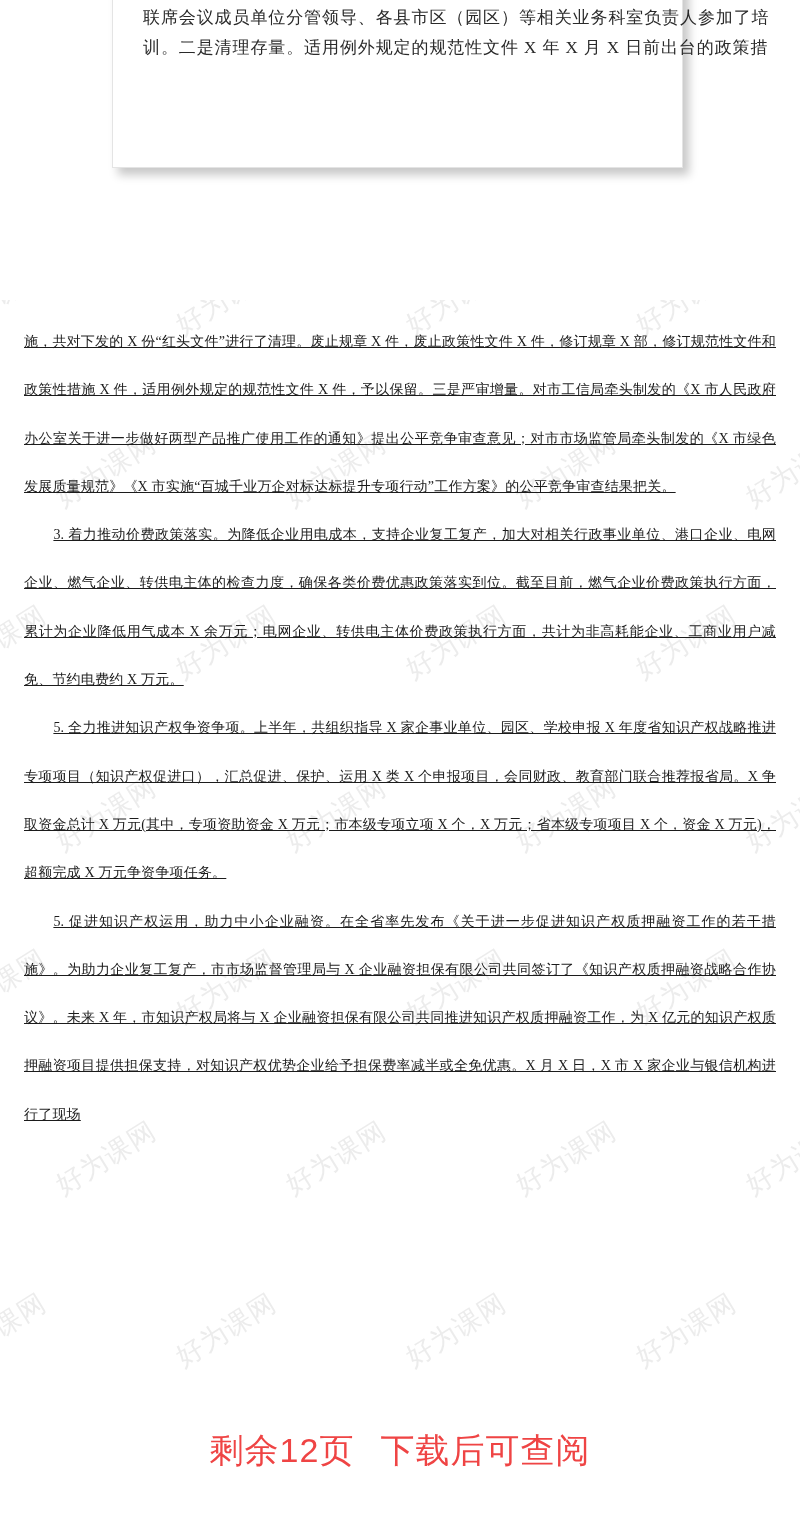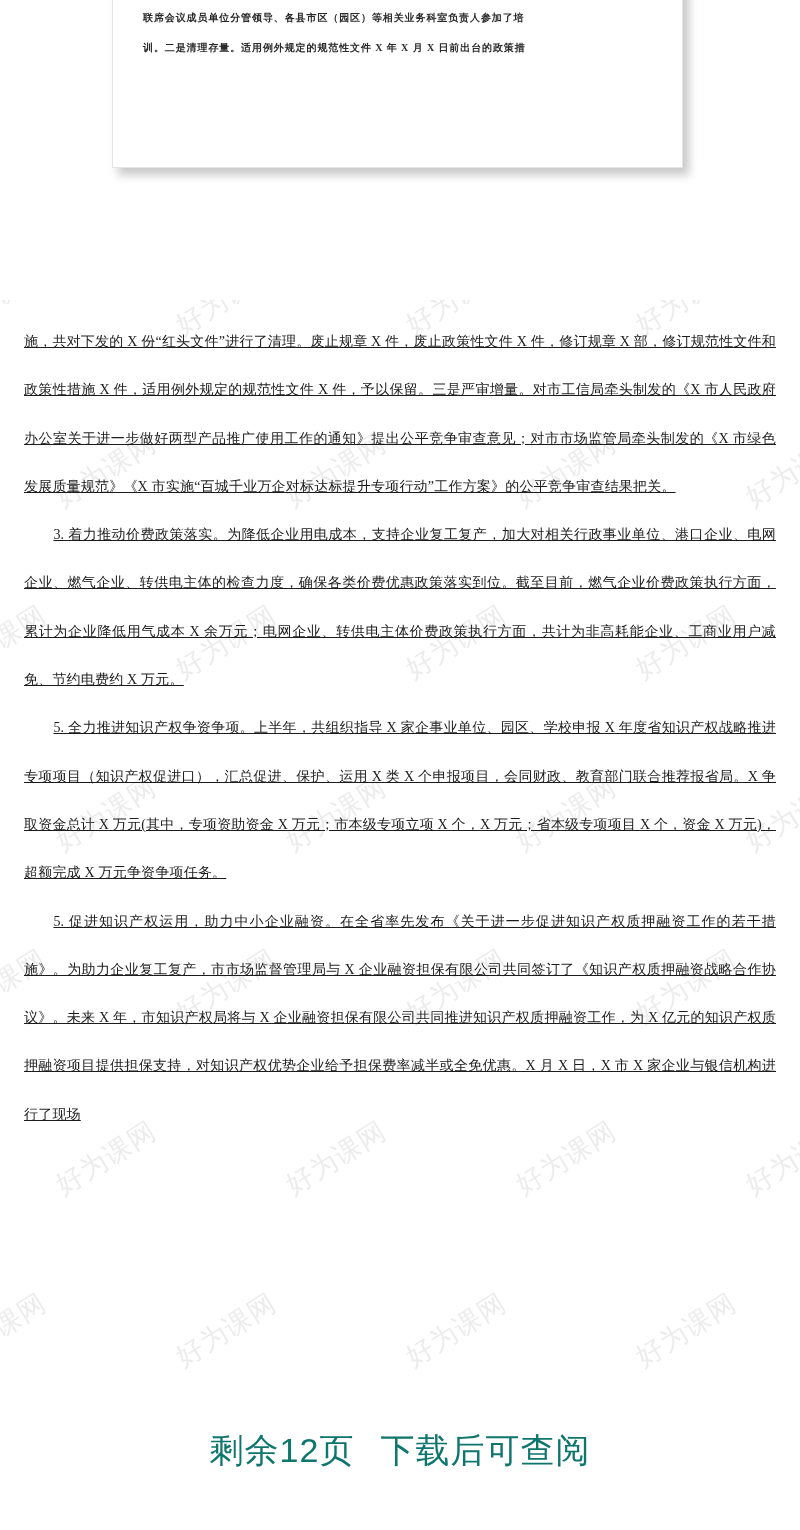--- a/index.html
+++ b/index.html
@@ -26,27 +26,26 @@
   .card {
     width: 100%;
     height: 100%;
     background: #ffffff;
     border: 1px solid #e4e4e4;
     box-sizing: border-box;
     box-shadow: 6px 7px 9px rgba(0,0,0,0.22);
     padding: 60px 30px 0 30px;
   }
   .card-line {
-    font-size: 10px;
+    font-size: 17px;
     line-height: 30px;
     letter-spacing: 0.9px;
     color: #2a2a2a;
     white-space: nowrap;
     font-family: "Liberation Serif", "DejaVu Serif", serif;
-    font-weight: bold;
   }
 
   
   .doc-body {
     position: absolute;
     left: 24px;
     top: 318px;
     width: 752px;
   }
   .para {
@@ -88,21 +87,21 @@
 
   
   .footer {
     position: absolute;
     left: 0;
     top: 1428px;
     width: 800px;
     text-align: center;
     font-family: "Liberation Sans", "DejaVu Sans", sans-serif;
     font-size: 34px;
-    color: #0f766e;
+    color: #ef4444;
     letter-spacing: 1px;
   }
   .footer .gap { display: inline-block; width: 26px; }
 </style>
 </head>
 <body>
 
 <div class="card-wrap">
   <div class="card">
     <div class="card-line">联席会议成员单位分管领导、各县市区（园区）等相关业务科室负责人参加了培</div>

